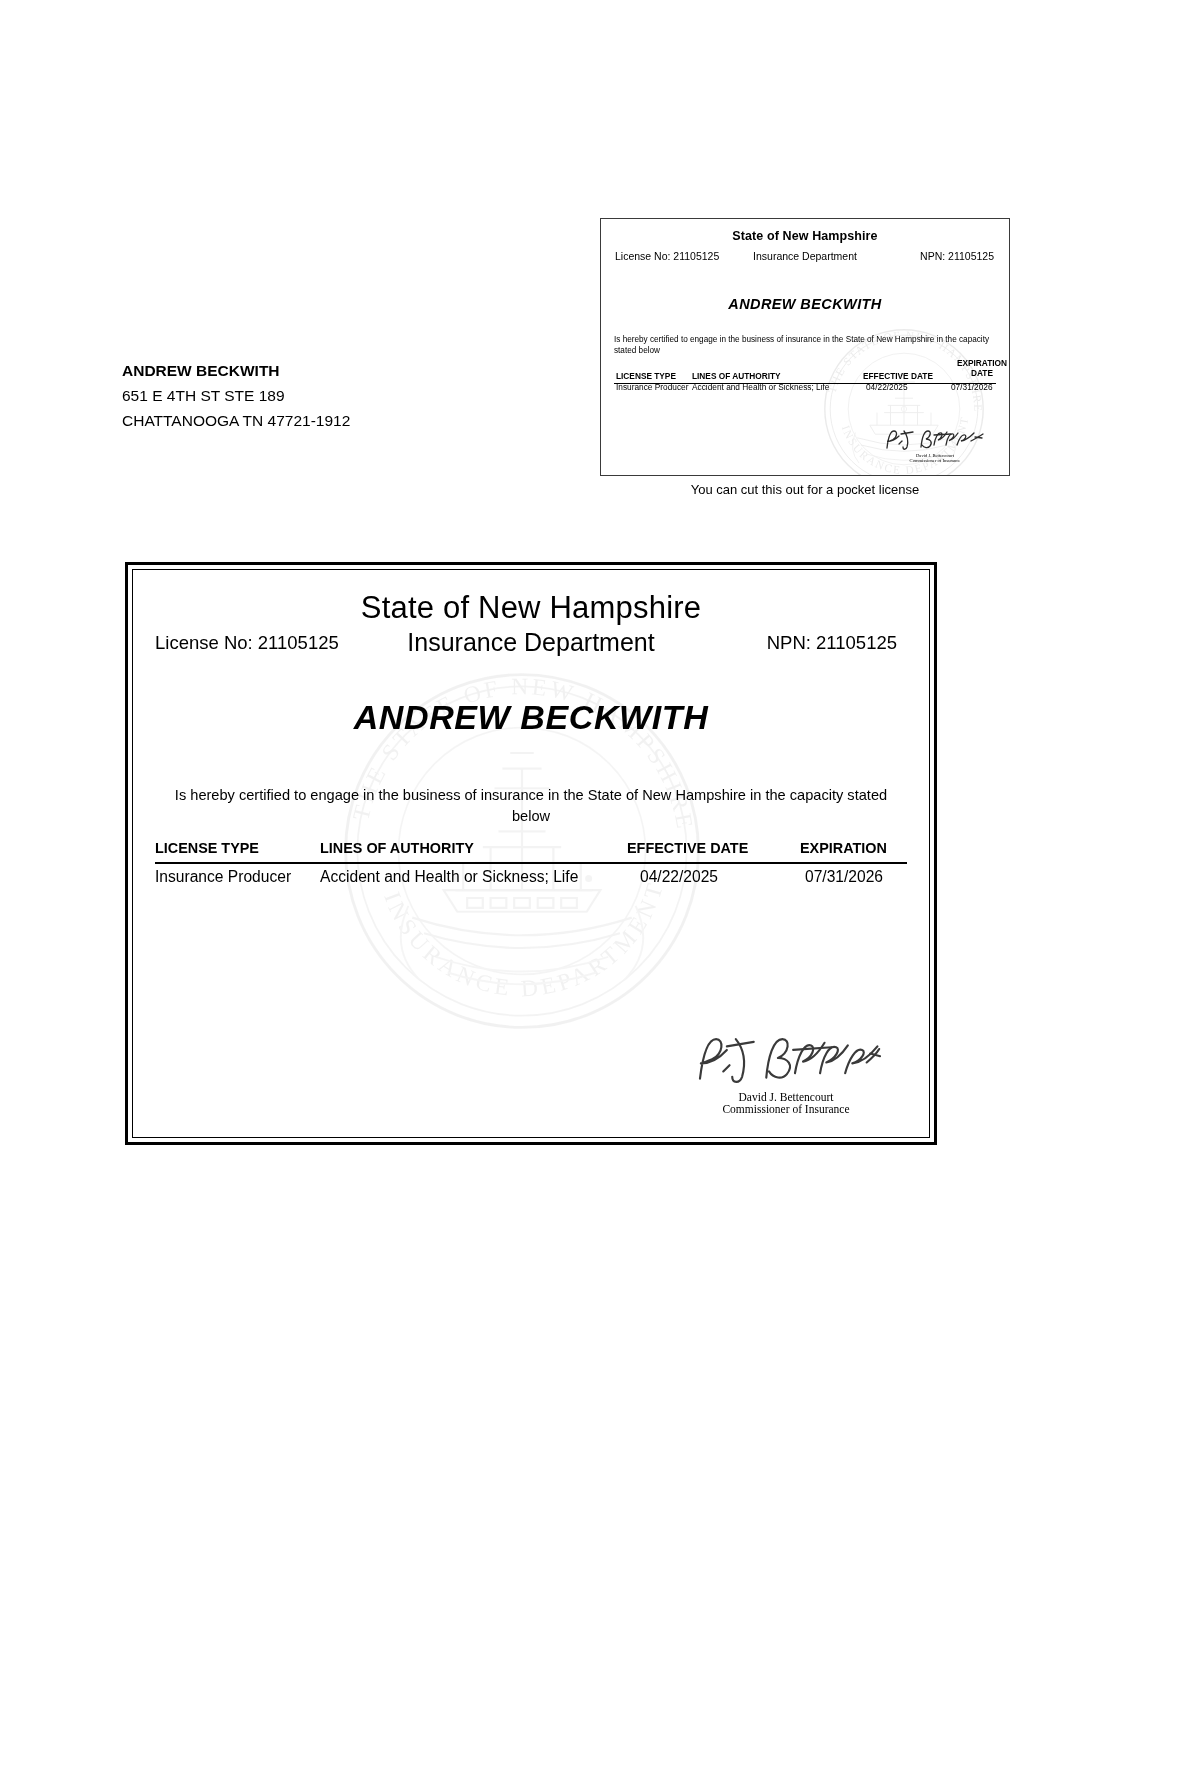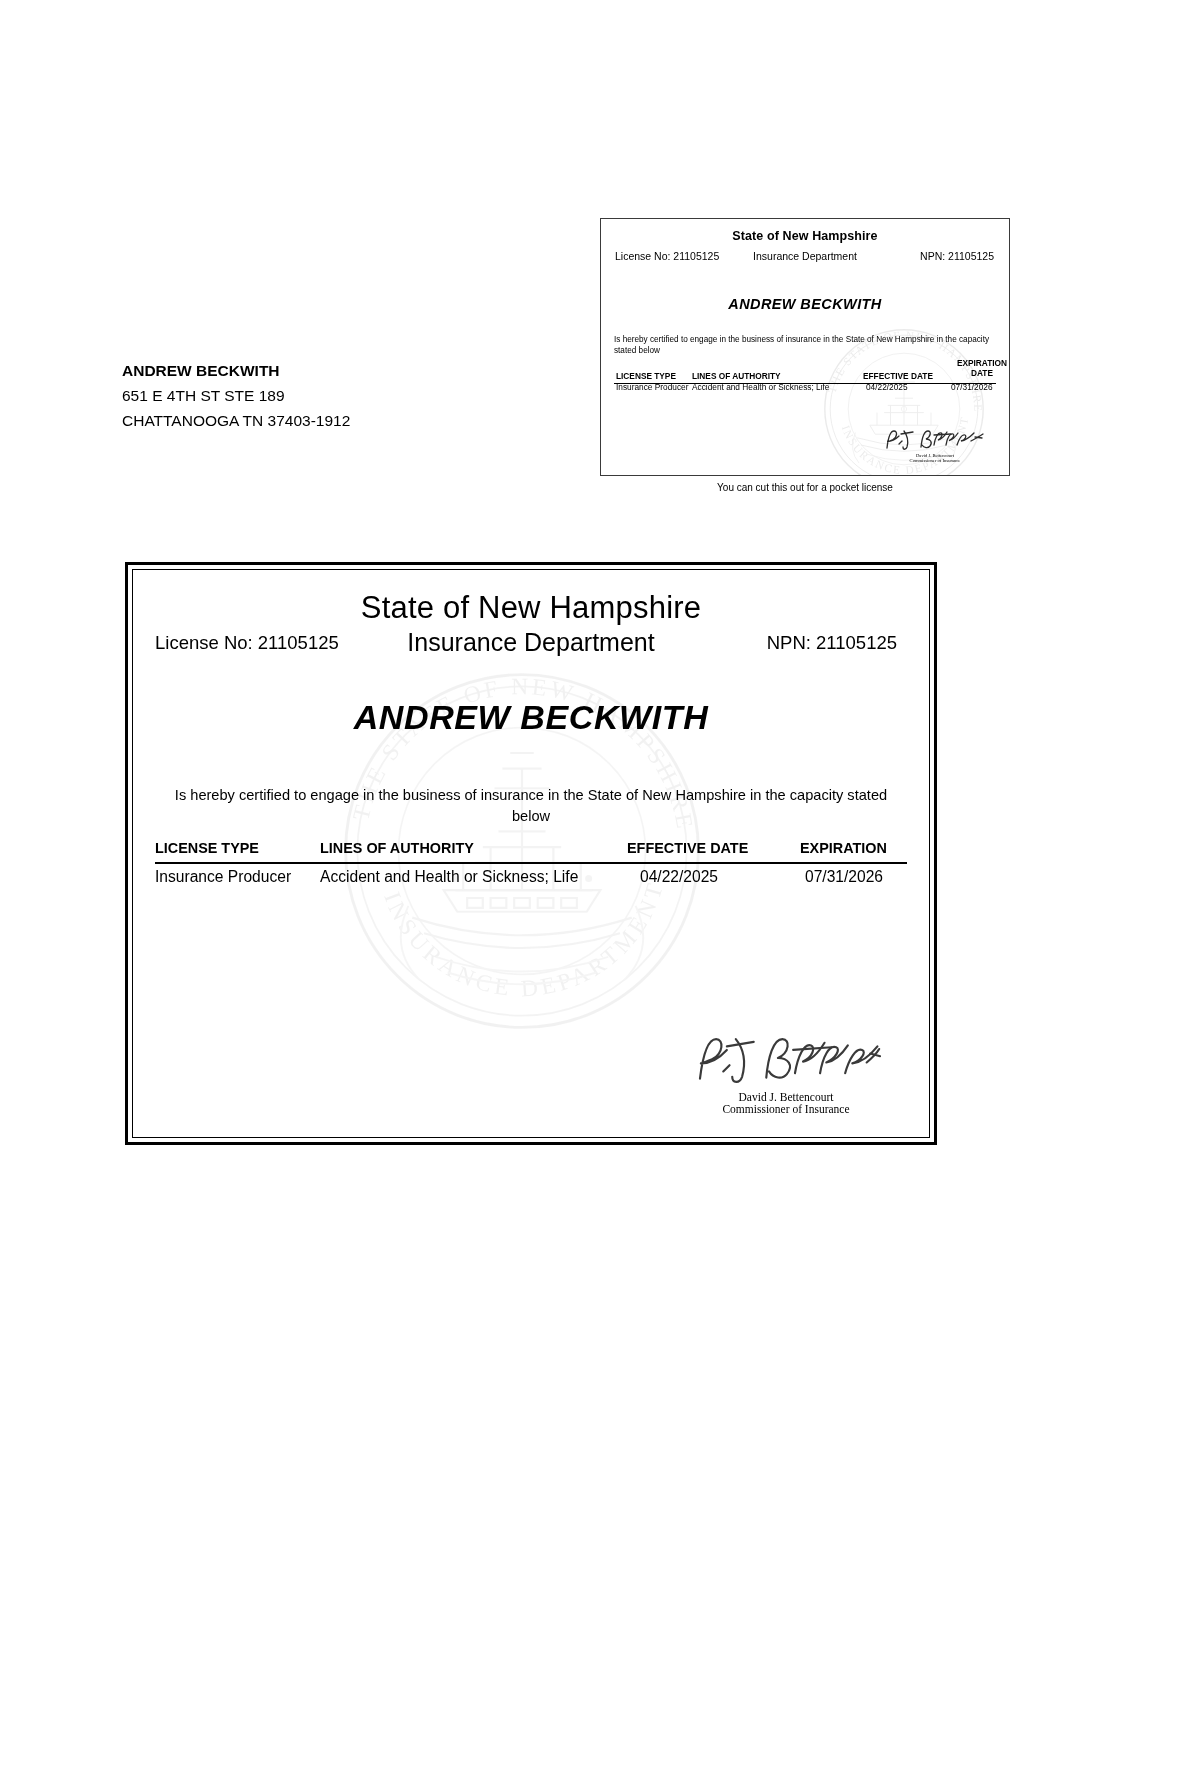--- a/index.html
+++ b/index.html
@@ -137,21 +137,21 @@
     font-family: "Liberation Serif", serif;
     font-size: 4.6px;
     margin-top: 1px;
   }
   .pk-sign-title {
     font-family: "Liberation Serif", serif;
     font-size: 4.6px;
   }
   .pocket-caption {
     text-align: center;
-    font-size: 10px;
+    font-size: 13px;
     margin-top: 6px;
   }
 
   
   .address {
     position: absolute;
     left: 122px;
     top: 358px;
     font-size: 15.5px;
     line-height: 25px;
@@ -357,21 +357,21 @@
     </div>
 
   </div>
 
   <div class="pocket-caption">You can cut this out for a pocket license</div>
 </div>
 
 <div class="address">
   <div class="nm">ANDREW BECKWITH</div>
   <div>651 E 4TH ST STE 189</div>
-  <div>CHATTANOOGA TN 37403-1912</div>
+  <div>CHATTANOOGA TN 47721-1912</div>
 </div>
 
 <div class="cert-outer">
   <div class="cert-inner">
 
     <svg class="cert-seal" viewBox="0 0 200 200">
       <defs>
         <path id="ctArcTop" d="M 100,100 m -80,0 a 80,80 0 0 1 160,0"></path>
         <path id="ctArcBot" d="M 100,100 m -74,0 a 74,74 0 0 0 148,0"></path>
       </defs>

